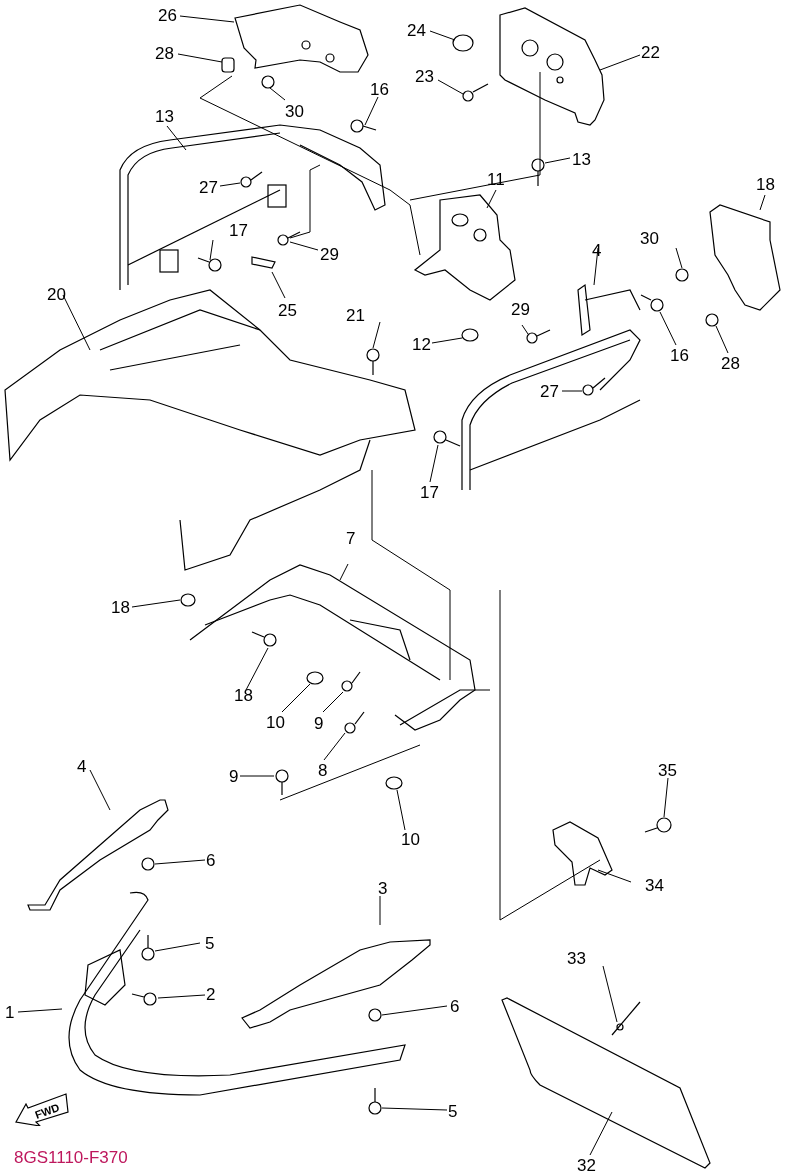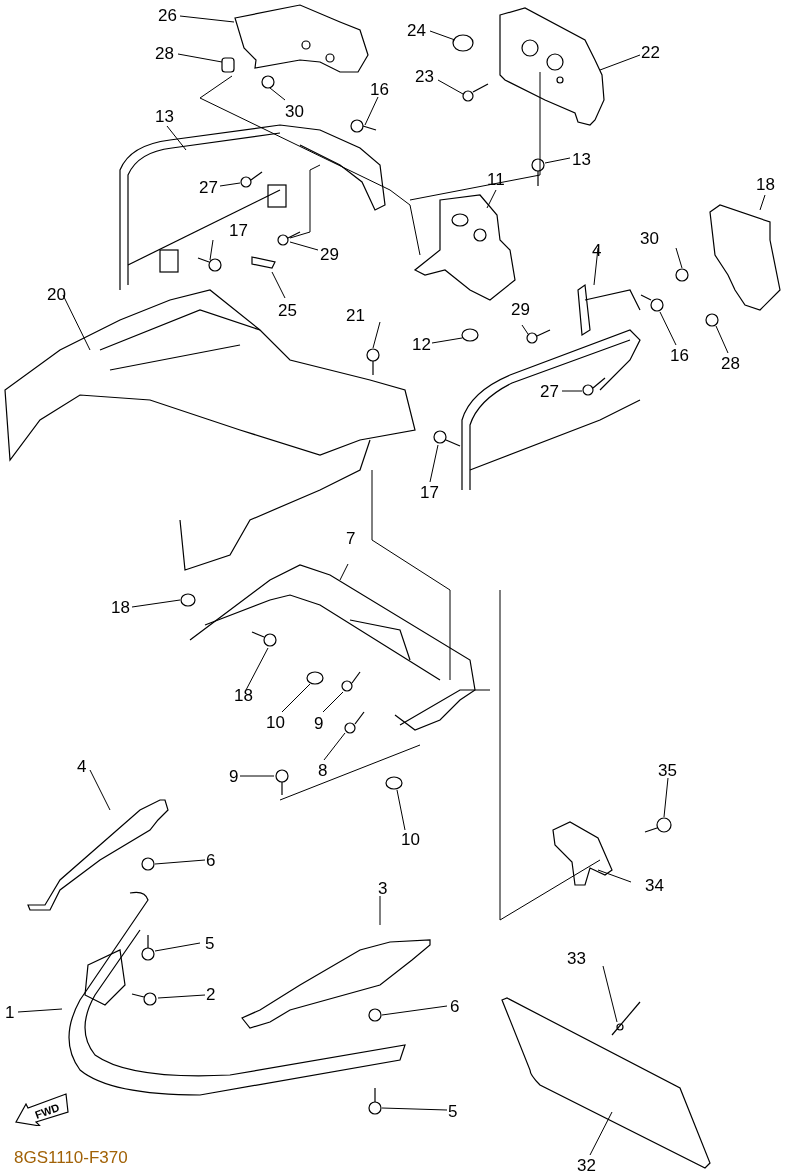--- a/index.html
+++ b/index.html
@@ -1,20 +1,20 @@
 <!DOCTYPE html>
 <html><head>
 <meta charset="utf-8">
 <style>
   html,body{margin:0;padding:0;background:#fff;}
   body{width:799px;height:1174px;position:relative;overflow:hidden;font-family:"Liberation Sans",sans-serif;}
   #art{position:absolute;left:0;top:0;}
   .lbl{position:absolute;font-size:17px;color:#000;line-height:1;white-space:nowrap;}
   .lbl.bold{font-weight:normal;}
-  .code{position:absolute;left:14px;top:1148px;font-size:17px;color:#a16207;}
+  .code{position:absolute;left:14px;top:1148px;font-size:17px;color:#be185d;}
   .fwd{position:absolute;left:14px;top:1090px;}
 </style>
 </head>
 <body>
 
 <svg id="art" width="799" height="1174" viewBox="0 0 799 1174" fill="none" stroke="#000" stroke-width="1.2">
 
   <g>
     <path d="M235 18 L300 5 L340 22 L360 30 L368 55 L358 72 L340 72 L320 62 L300 60 L255 68 L256 60 L244 48 Z"></path>
     <circle cx="306" cy="45" r="4"></circle>

